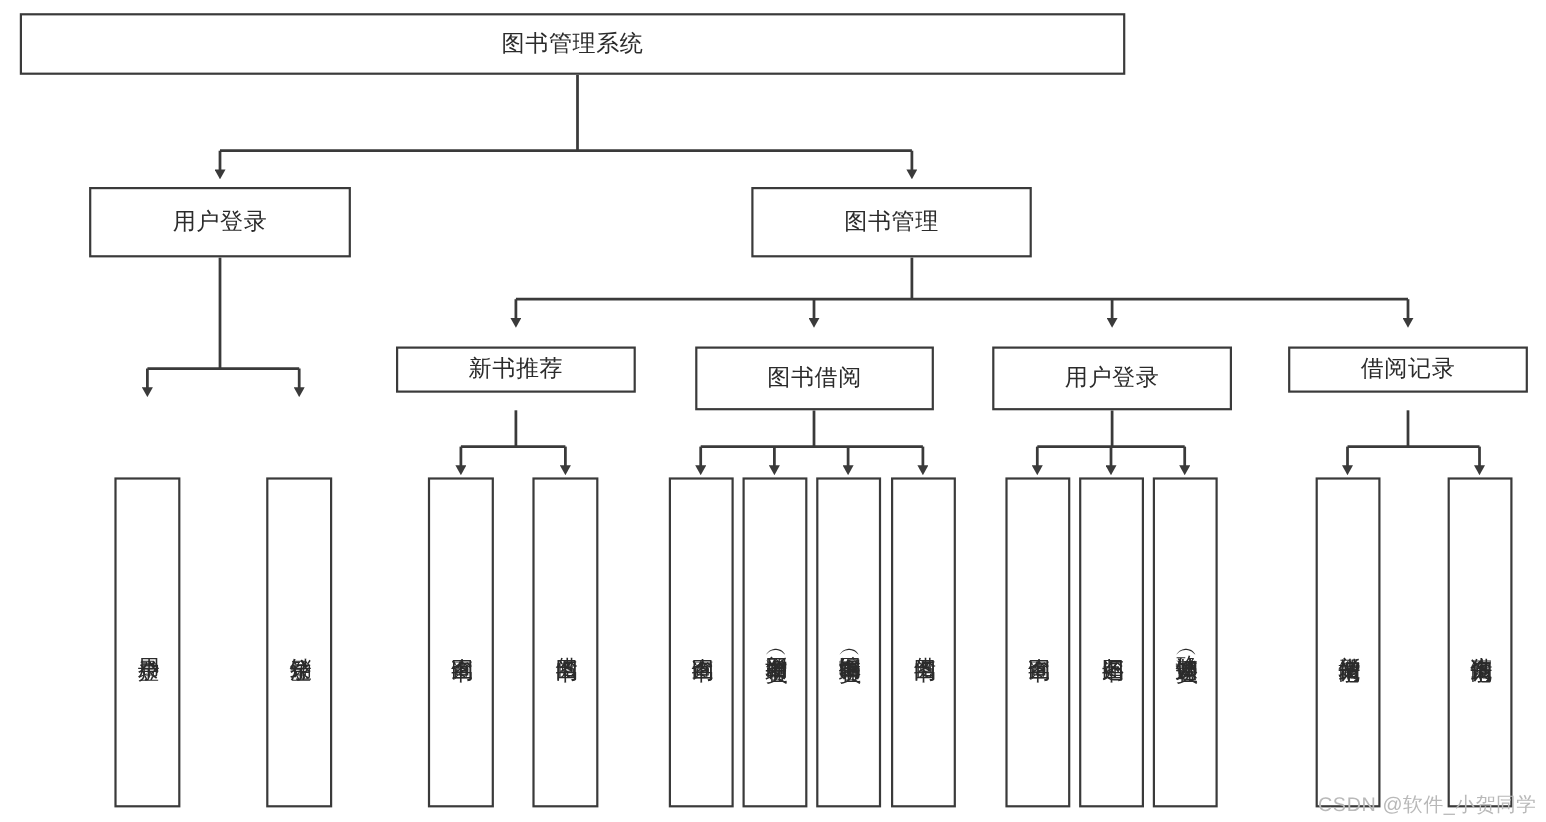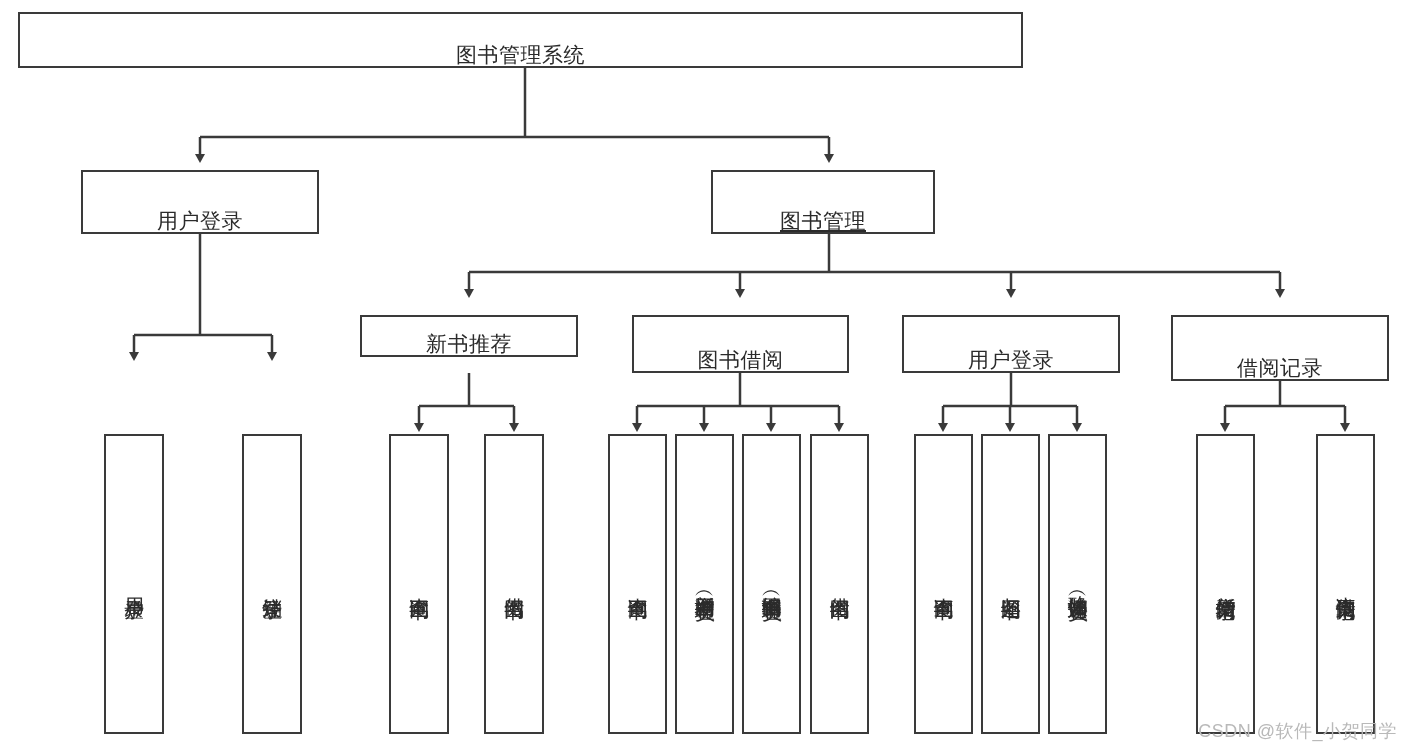--- a/index.html
+++ b/index.html
@@ -21,21 +21,21 @@
     width: 1405px;
     height: 747px;
     pointer-events: none;
   }
   .node {
     position: absolute;
     box-sizing: border-box;
     border: 2.5px solid #3a3a3a;
     background: #ffffff;
     display: flex;
-    align-items: flex-end;
+    align-items: center;
     justify-content: center;
     color: #2b2b2b;
   }
   .node .label {
     font-size: 21px;
     line-height: 1.1;
     letter-spacing: 0.5px;
     white-space: nowrap;
   }
   .node.leaf {
@@ -112,33 +112,33 @@
   </svg>
 
   <div class="node" id="node-root" style="left: 18px; top: 12px; width: 1005px; height: 56px;">
     <span class="label">图书管理系统</span>
   </div>
 
   <div id="node-host">
       <div class="node " id="box-user-login" style="left: 81px; top: 170px; width: 238px; height: 64px;">
         <span class="label">用户登录</span>
       </div>
-      <div class="node " id="box-book-manage" style="left: 711px; top: 170px; width: 224px; height: 64px; text-decoration: underline;">
+      <div class="node " id="box-book-manage" style="left: 683px; top: 170px; width: 255px; height: 64px;">
         <span class="label">图书管理</span>
       </div>
       <div class="node " id="box-new-book-rec" style="left: 360px; top: 315px; width: 218px; height: 42px;">
         <span class="label">新书推荐</span>
       </div>
       <div class="node " id="box-book-borrow" style="left: 632px; top: 315px; width: 217px; height: 58px;">
         <span class="label">图书借阅</span>
       </div>
       <div class="node " id="box-current-borrow" style="left: 902px; top: 315px; width: 218px; height: 58px;">
         <span class="label">用户登录</span>
       </div>
-      <div class="node " id="box-borrow-record" style="left: 1171px; top: 315px; width: 218px; height: 66px;">
+      <div class="node " id="box-borrow-record" style="left: 1171px; top: 315px; width: 218px; height: 42px;">
         <span class="label">借阅记录</span>
       </div>
       <div class="node leaf" id="box-leaf-user-login" style="left: 104px; top: 434px; width: 60px; height: 300px;">
         <span class="label">用户登录</span>
       </div>
       <div class="node leaf" id="box-leaf-logout" style="left: 242px; top: 434px; width: 60px; height: 300px;">
         <span class="label">注销登录</span>
       </div>
       <div class="node leaf" id="box-leaf-query-book-rec" style="left: 389px; top: 434px; width: 60px; height: 300px;">
         <span class="label">查询图书</span>

